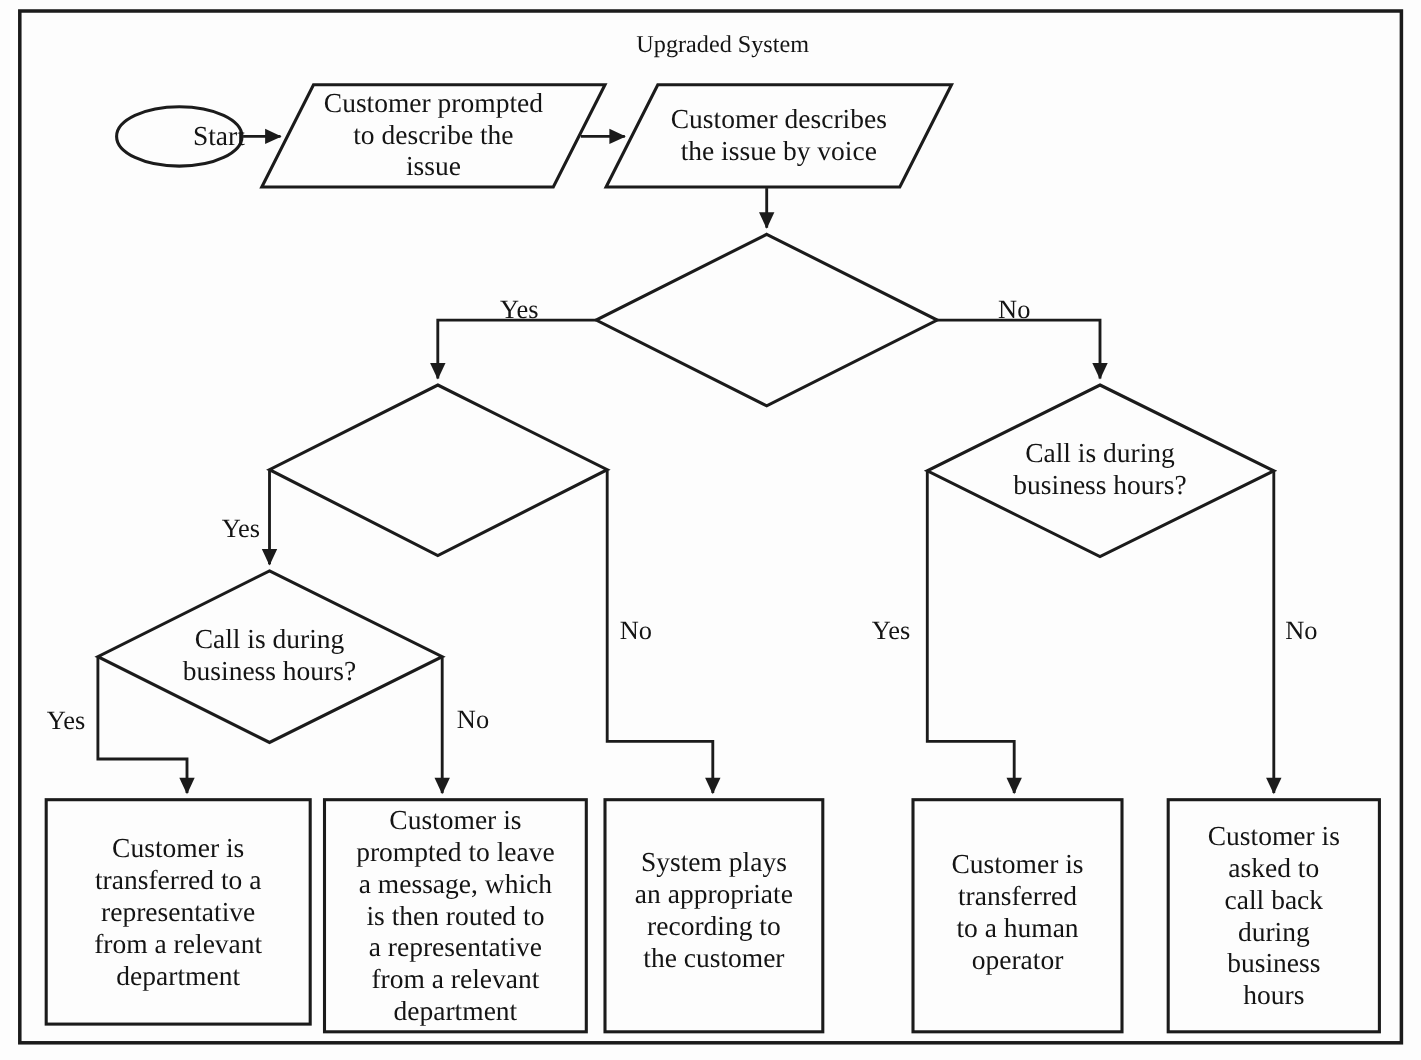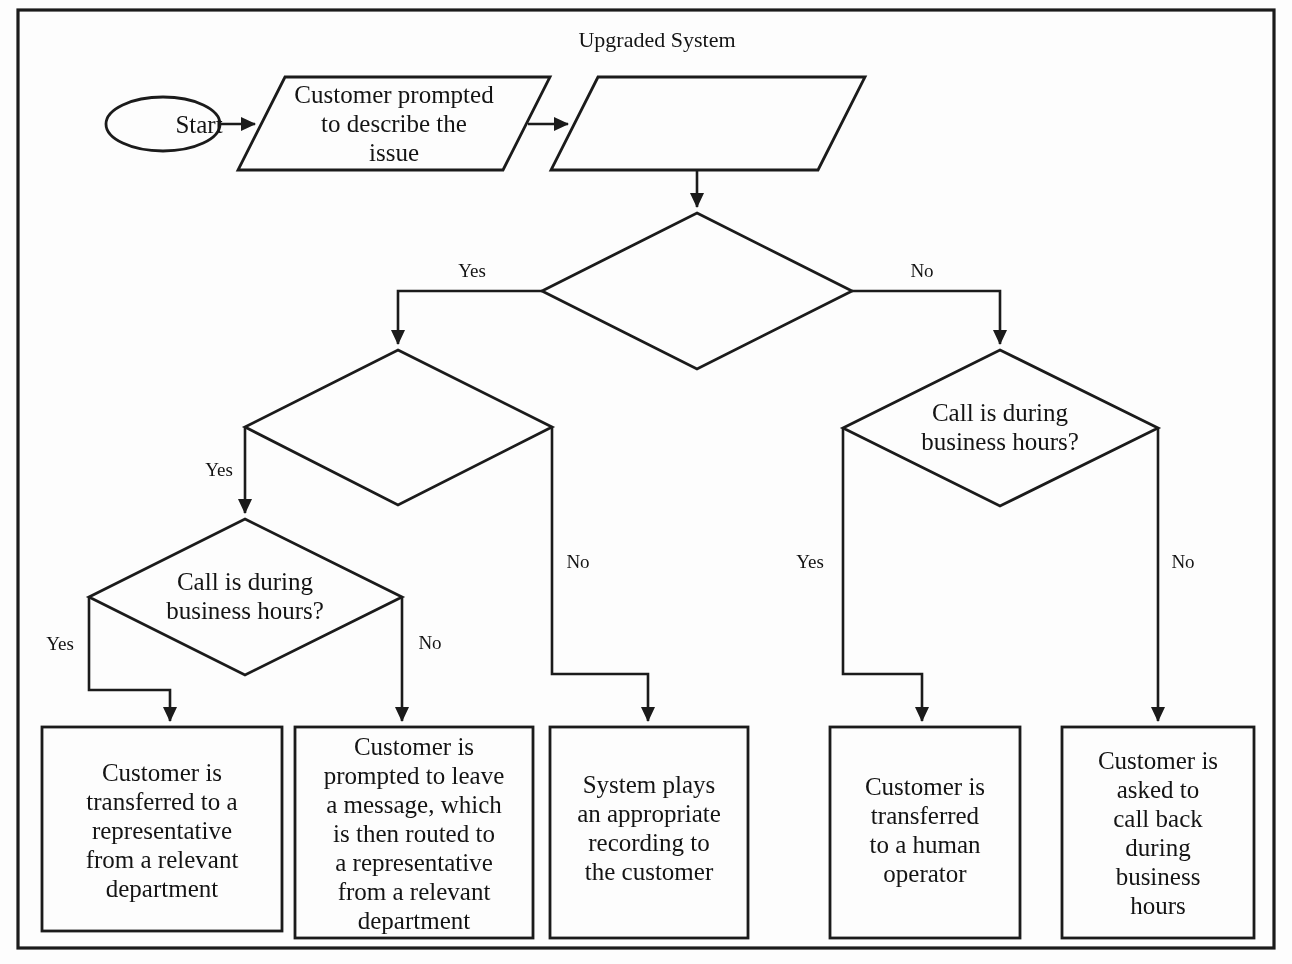--- a/index.html
+++ b/index.html
@@ -10,21 +10,21 @@
     background:#fdfdfd; overflow:hidden;
   }
   svg.layer { position:absolute; left:0; top:0; }
   .label {
     position:absolute; transform:translate(-50%,-50%);
     text-align:center; white-space:pre-line;
     font-size:25px; line-height:1.16; color:#141414;
   }
   .edge-label {
     position:absolute; transform:translate(-50%,-50%);
-    font-size:19px; color:#141414; white-space:nowrap;
+    font-size:24px; color:#141414; white-space:nowrap;margin-top:12px;
   }
   .title {
     position:absolute; left:646px; top:40px; transform:translate(-50%,-50%);
     font-size:22px; color:#141414; white-space:nowrap;margin-left:11px;
   }
 </style>
 </head>
 <body>
 
 <div class="canvas">
@@ -67,20 +67,22 @@
       <rect x="1062" y="727" width="192" height="211"></rect>
     </g>
   </svg>
 
   <div class="title">Upgraded System</div>
 
   <div class="label" style="left:163px; top:124px;margin-left:36px;">Start</div>
   <div class="label" style="left:394px; top:123px;">Customer prompted
 to describe the
 issue</div>
+  <div class="label" style="left:708px; top:123px;">Customer describes
+the issue by voice</div>
   <div class="label" style="left:245px; top:596px;">Call is during
 business hours?</div>
   <div class="label" style="left:1000px; top:427px;">Call is during
 business hours?</div>
   <div class="label" style="left:162px; top:830px;">Customer is
 transferred to a
 representative
 from a relevant
 department</div>
   <div class="label" style="left:414px; top:833px;">Customer is

